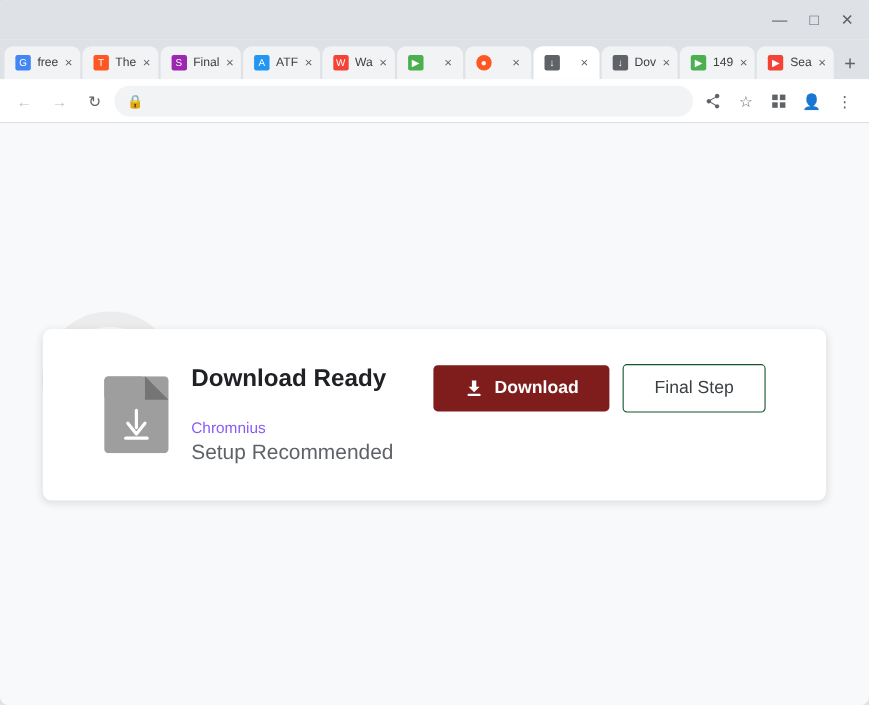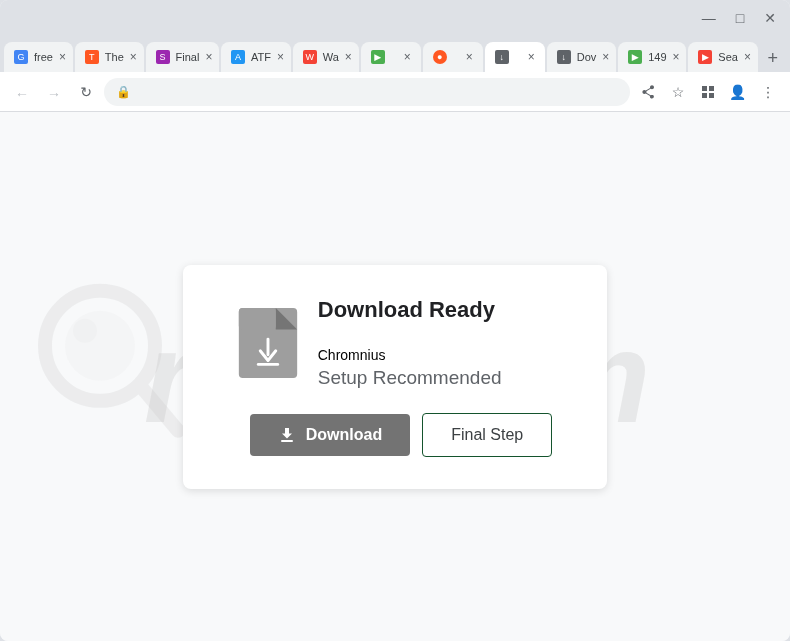--- a/index.html
+++ b/index.html
@@ -203,21 +203,21 @@
       transform: rotate(0deg);
     }
 
     
     .download-card {
       background: #ffffff;
       border-radius: 8px;
       padding: 32px 55px;
       box-shadow: 0 2px 8px rgba(0,0,0,0.12);
       display: flex;
-      flex-direction: column;
+      flex-direction: row;
       align-items: flex-start;
       gap: 24px;
       z-index: 1;
       min-width: 420px;
     }
 
     .card-header {
       display: flex;
       align-items: center;
       gap: 20px;
@@ -241,37 +241,37 @@
     }
 
     .card-title {
       font-size: 22px;
       font-weight: 700;
       color: #202124;
     }
 
     .card-subtitle {
       font-size: 14px;
-      color: #000000;
+      color: #8b5cf6;
       margin-top: 20px;
     }
 
     .card-description {
       font-size: 19px;
       color: #5f6368;
     }
 
     .card-actions {
       display: flex;
       gap: 12px;
       align-items: center;
     }
 
     .btn-download {
-      background: #737373;
+      background: #7f1d1d;
       color: #ffffff;
       border: none;
       border-radius: 4px;
       padding: 12px 28px;
       font-size: 16px;
       font-weight: 600;
       cursor: pointer;
       display: flex;
       align-items: center;
       gap: 10px;

